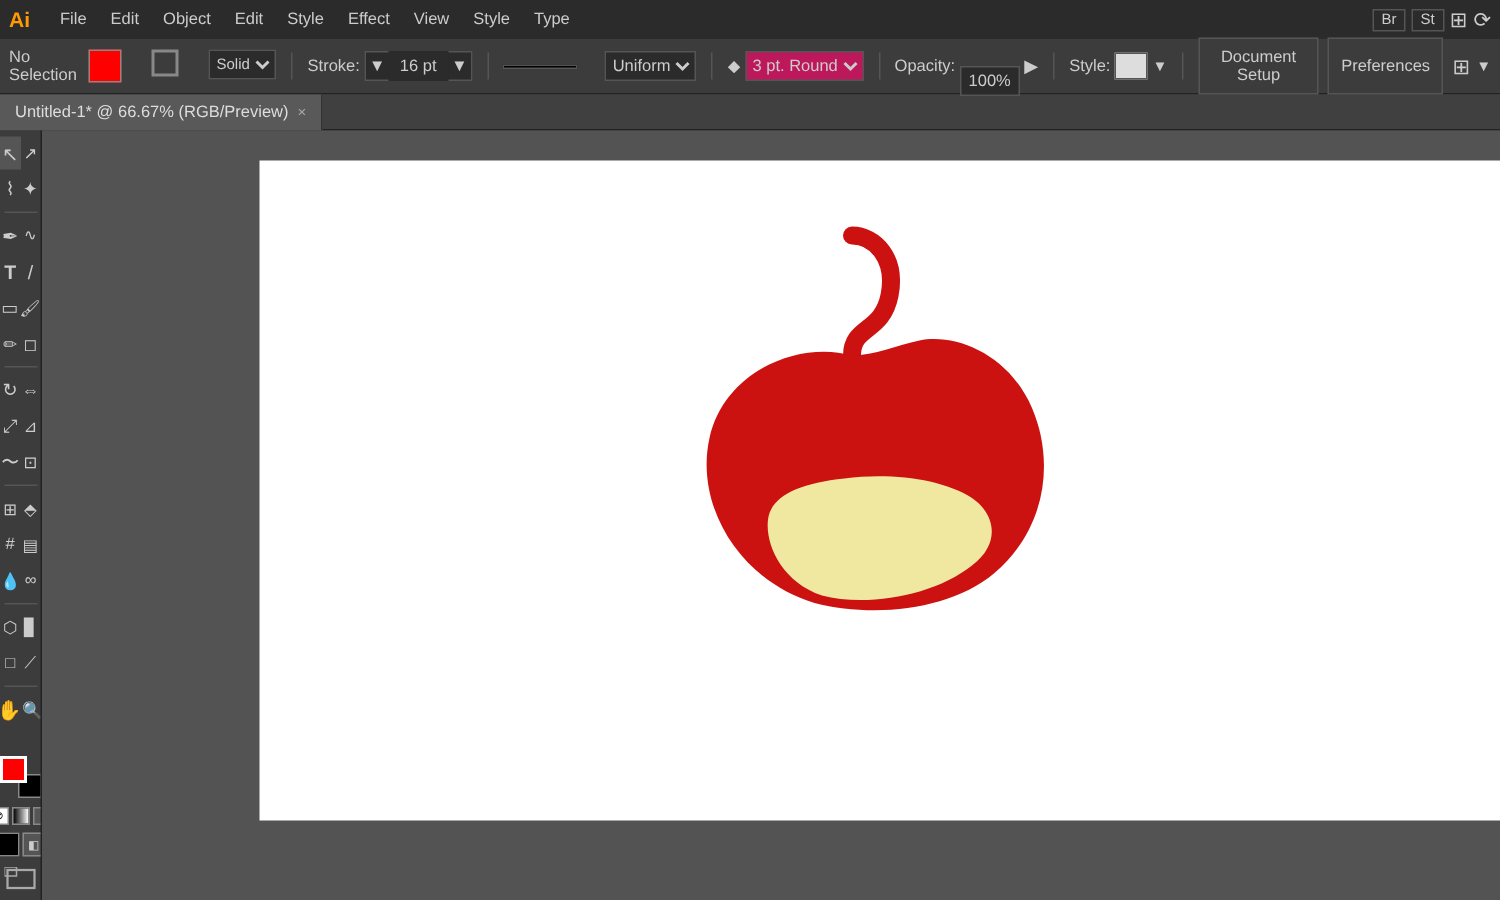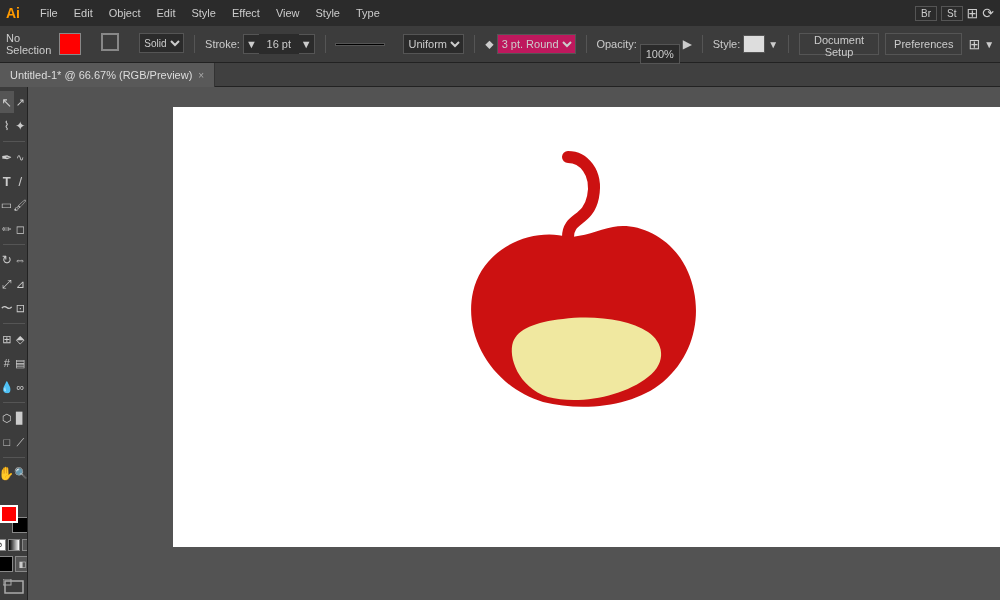--- a/index.html
+++ b/index.html
@@ -23,21 +23,21 @@
     }
     .toolbar-select select, .toolbar-select input {
       background: #2b2b2b; color: #ccc; border: 1px solid #555; height: 20px; font-size: 11px; padding: 0 3px;
     }
     .color-swatch { width: 22px; height: 22px; border: 1px solid #888; cursor: pointer; }
     .color-swatch-red { background: red; }
     .sep { width: 1px; height: 18px; background: #555; margin: 0 4px; }
     .toolbar-label { font-size: 11px; color: #ccc; }
     .toolbar-btn {
       background: #3c3c3c; border: 1px solid #555; color: #ccc;
-      height: 22px; padding: 0 8px; cursor: pointer; font-size: 11px;
+      height: 38px; padding: 0 8px; cursor: pointer; font-size: 11px;
     }
 
     
     #tab-bar {
       display: flex; align-items: flex-start; height: 24px;
       background: #404040; border-bottom: 1px solid #222; padding: 0;
     }
     .tab {
       display: flex; align-items: center; height: 24px; padding: 0 10px;
       background: #595959; border-right: 1px solid #333; font-size: 11px; color: #ddd; cursor: pointer;

